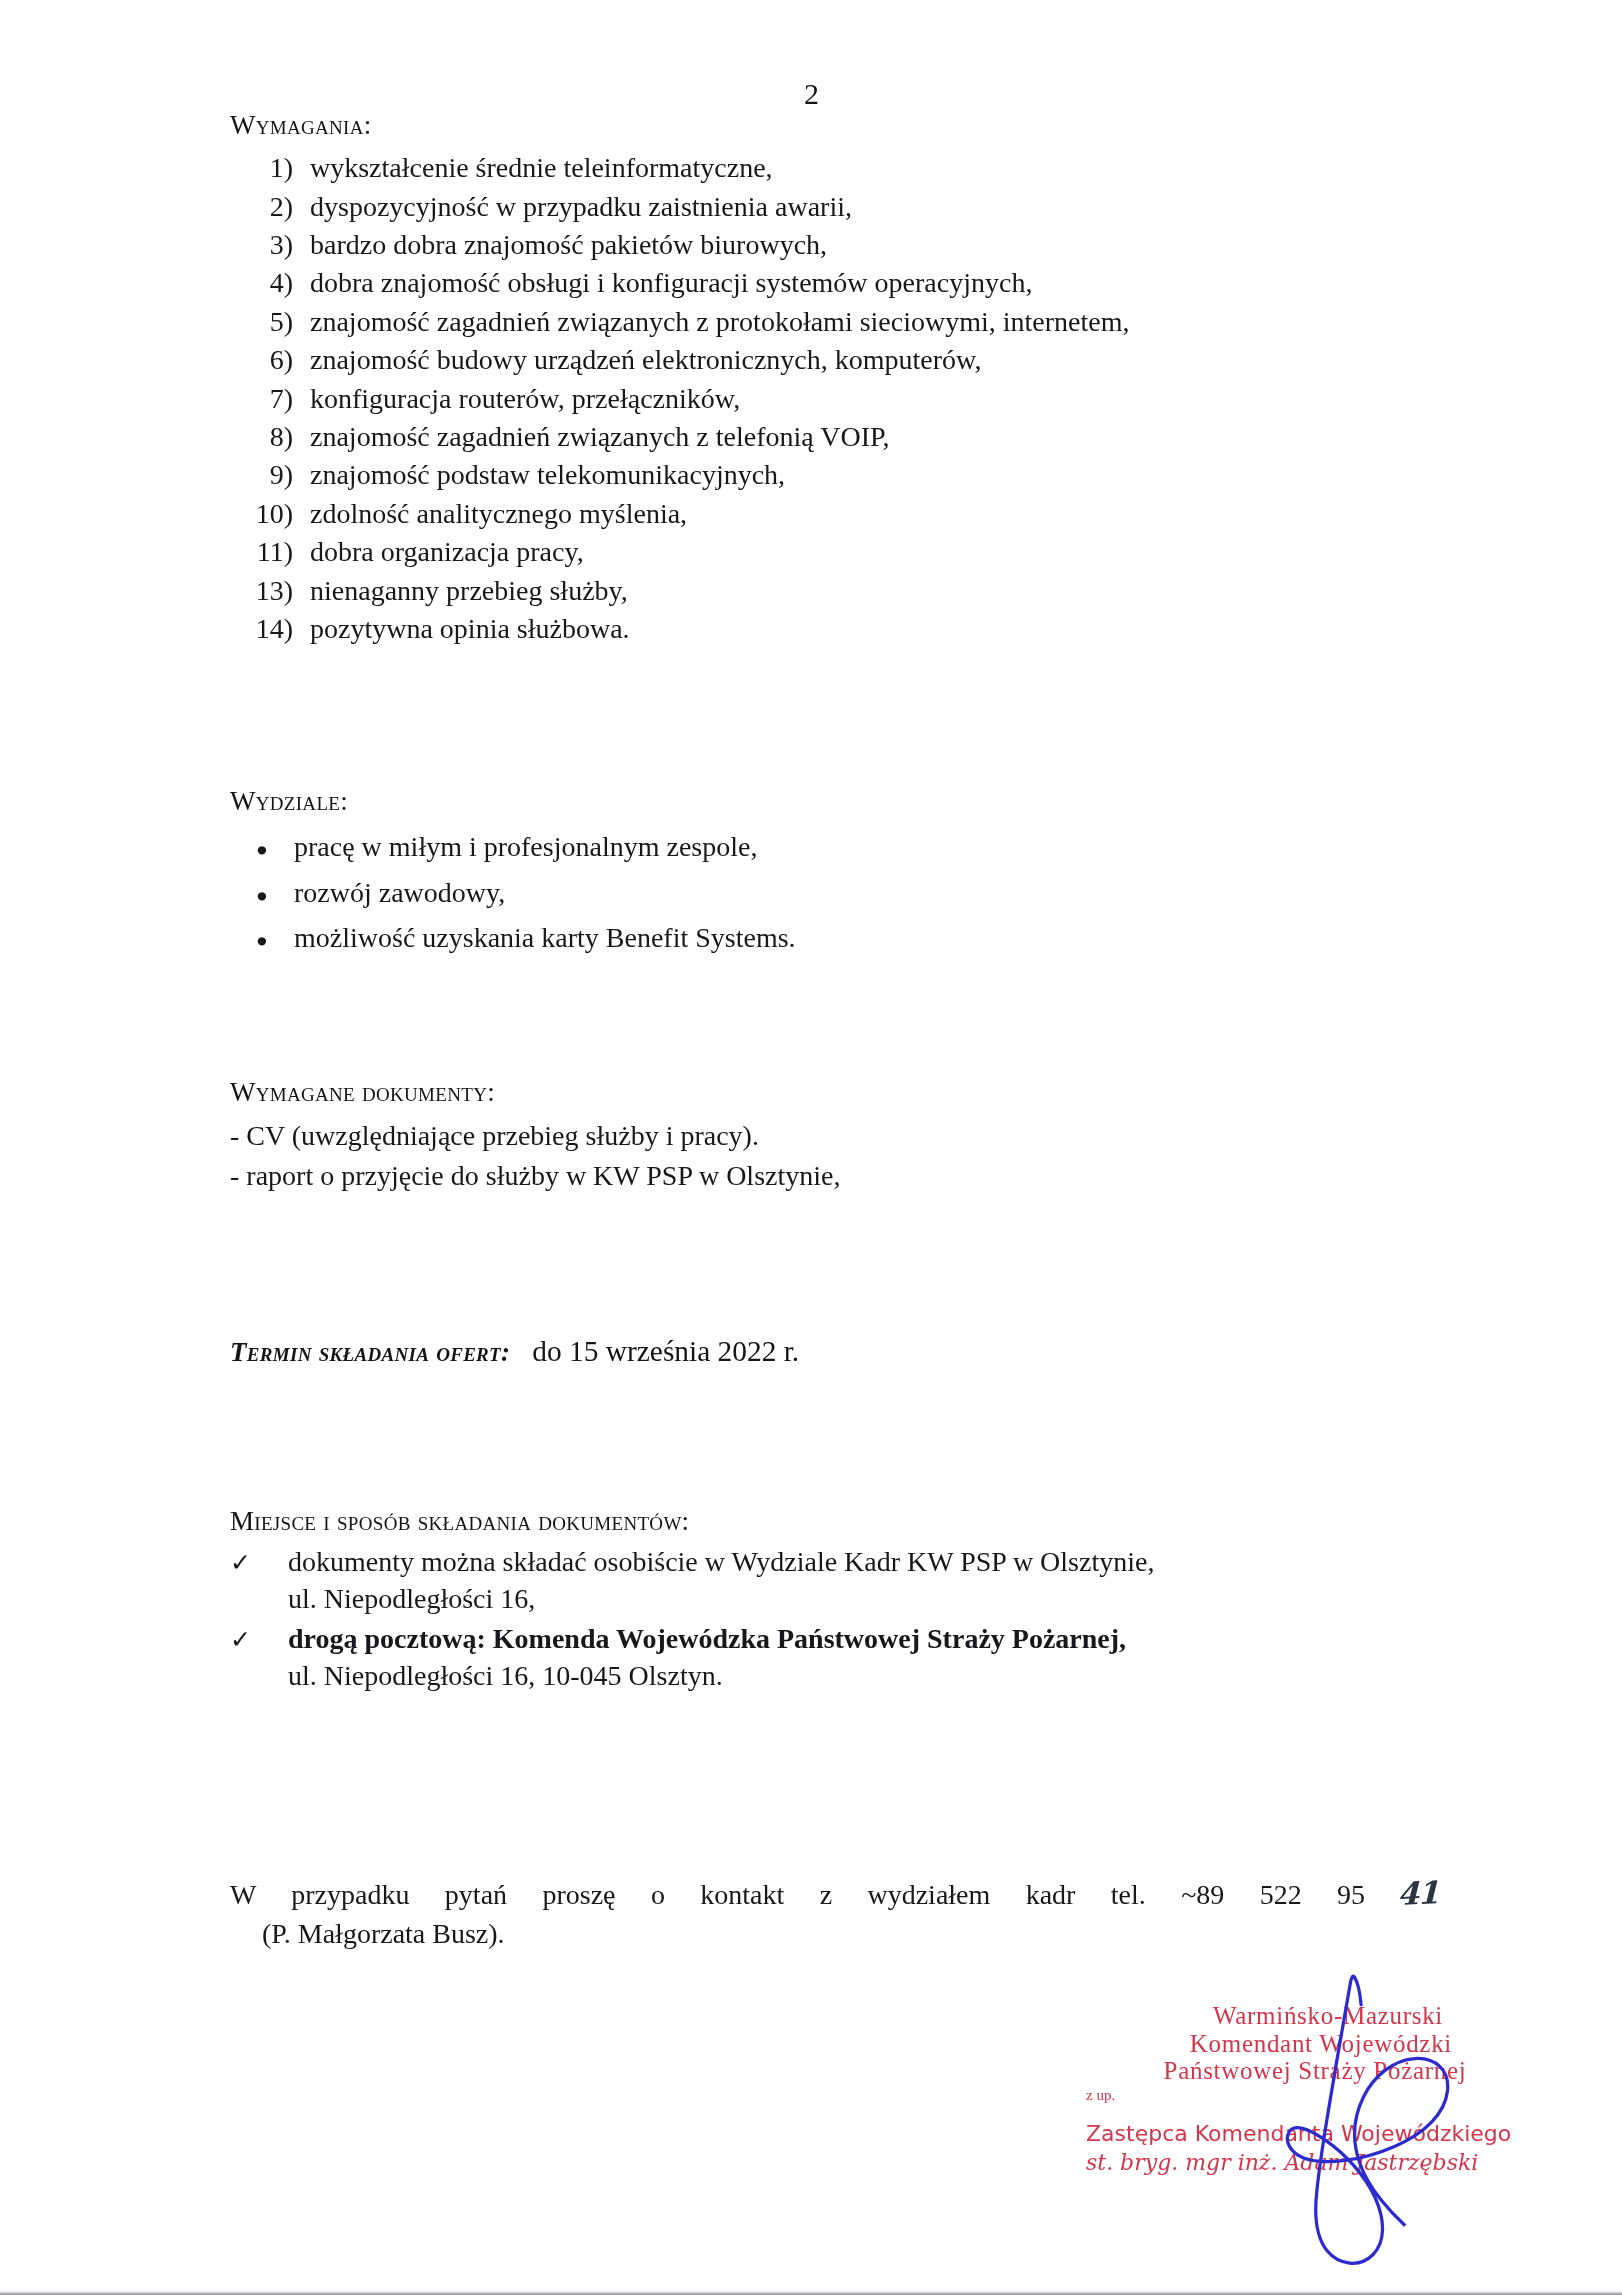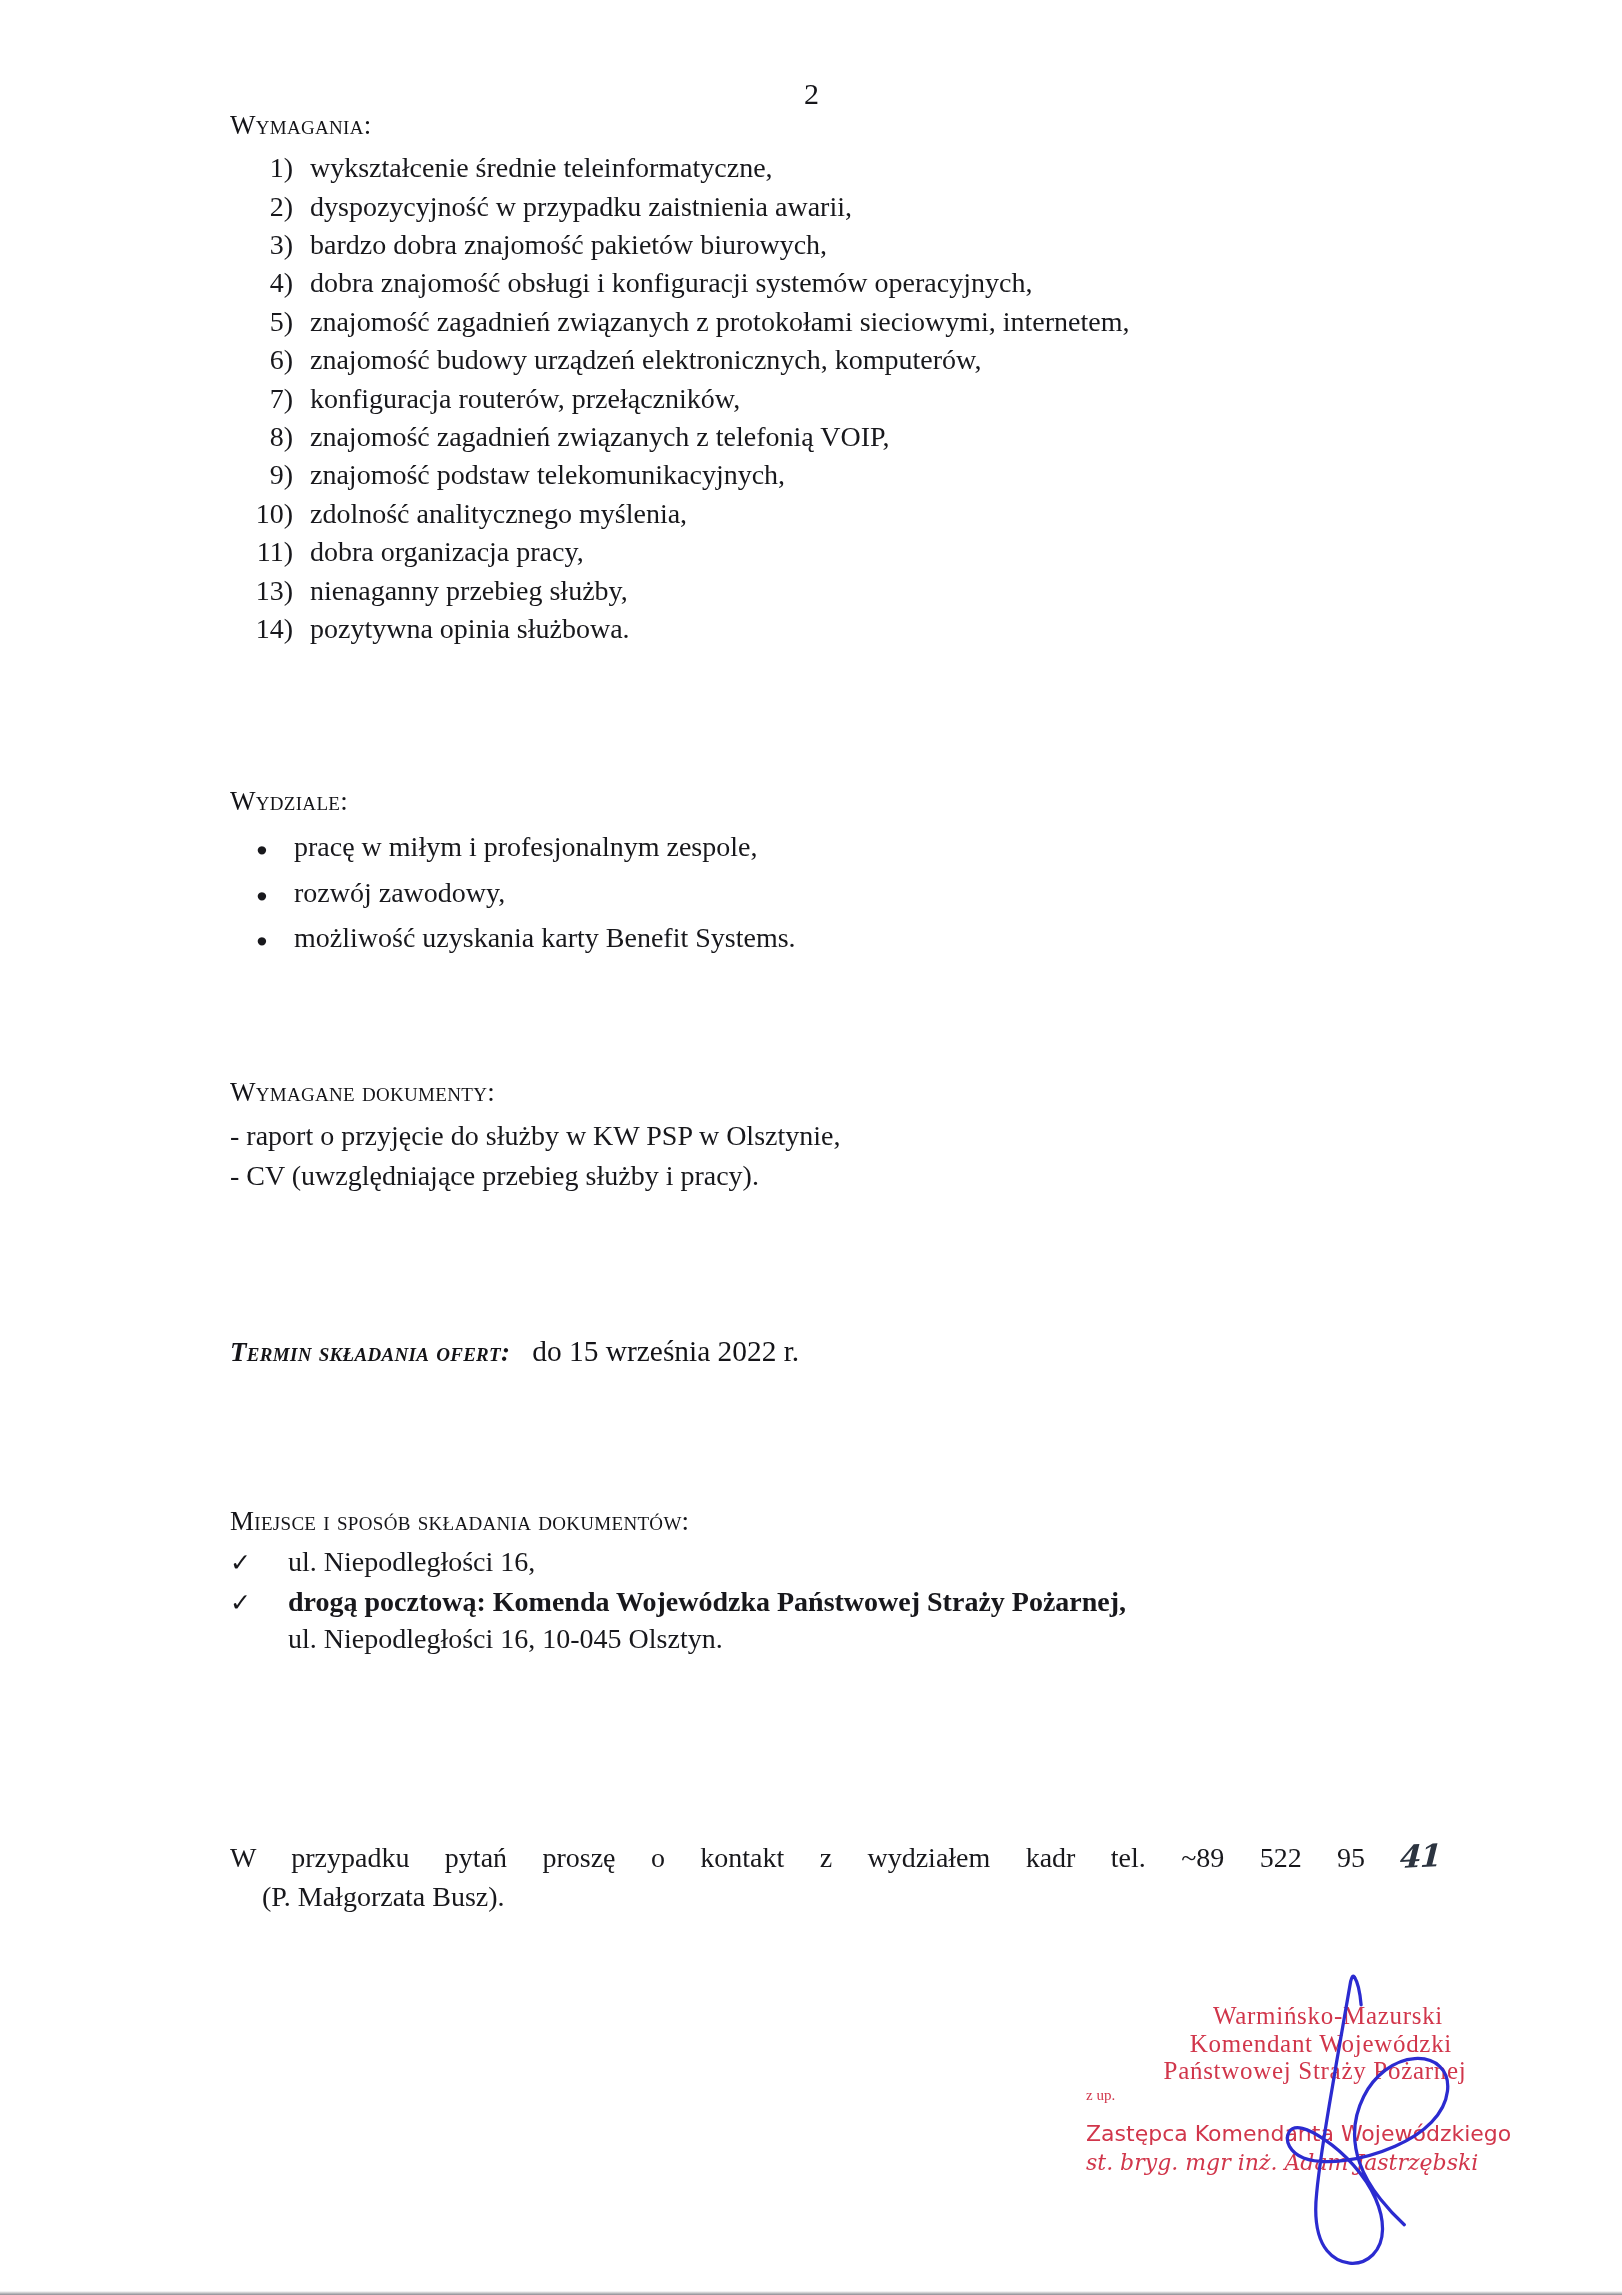--- a/index.html
+++ b/index.html
@@ -307,38 +307,39 @@
       <li>
           <span class="marker">●</span>
           <span>możliwość uzyskania karty Benefit Systems.</span>
         </li>
     </ul>
 
     <div class="gap-lg"></div>
 
     <h2 class="section-head">Wymagane dokumenty:</h2>
     <ul class="dash-list">
+      <li>- CV (uwzględniające przebieg służby i pracy).</li>
       <li>- raport o przyjęcie do służby w KW PSP w Olsztynie,</li>
-      <li>- CV (uwzględniające przebieg służby i pracy).</li>
     </ul>
 
     <div class="gap-xl"></div>
 
     <div class="deadline-line">
       <span class="label">Termin składania ofert:</span>
       <span class="value">do 15 września 2022 r.</span>
     </div>
 
     <div class="gap-xl"></div>
 
     <h2 class="section-head">Miejsce i sposób składania dokumentów:</h2>
     <ul class="check-list">
       <li>
         <span class="marker">✓</span>
         <span class="body">
+          <div>dokumenty można składać osobiście w Wydziale Kadr KW PSP w Olsztynie,</div>
           <div>ul. Niepodległości 16,</div>
         </span>
       </li>
       <li>
         <span class="marker">✓</span>
         <span class="body">
           <div class="just">drogą pocztową: Komenda Wojewódzka Państwowej Straży Pożarnej,</div>
           <div>ul. Niepodległości 16, 10-045 Olsztyn.</div>
         </span>
       </li>

